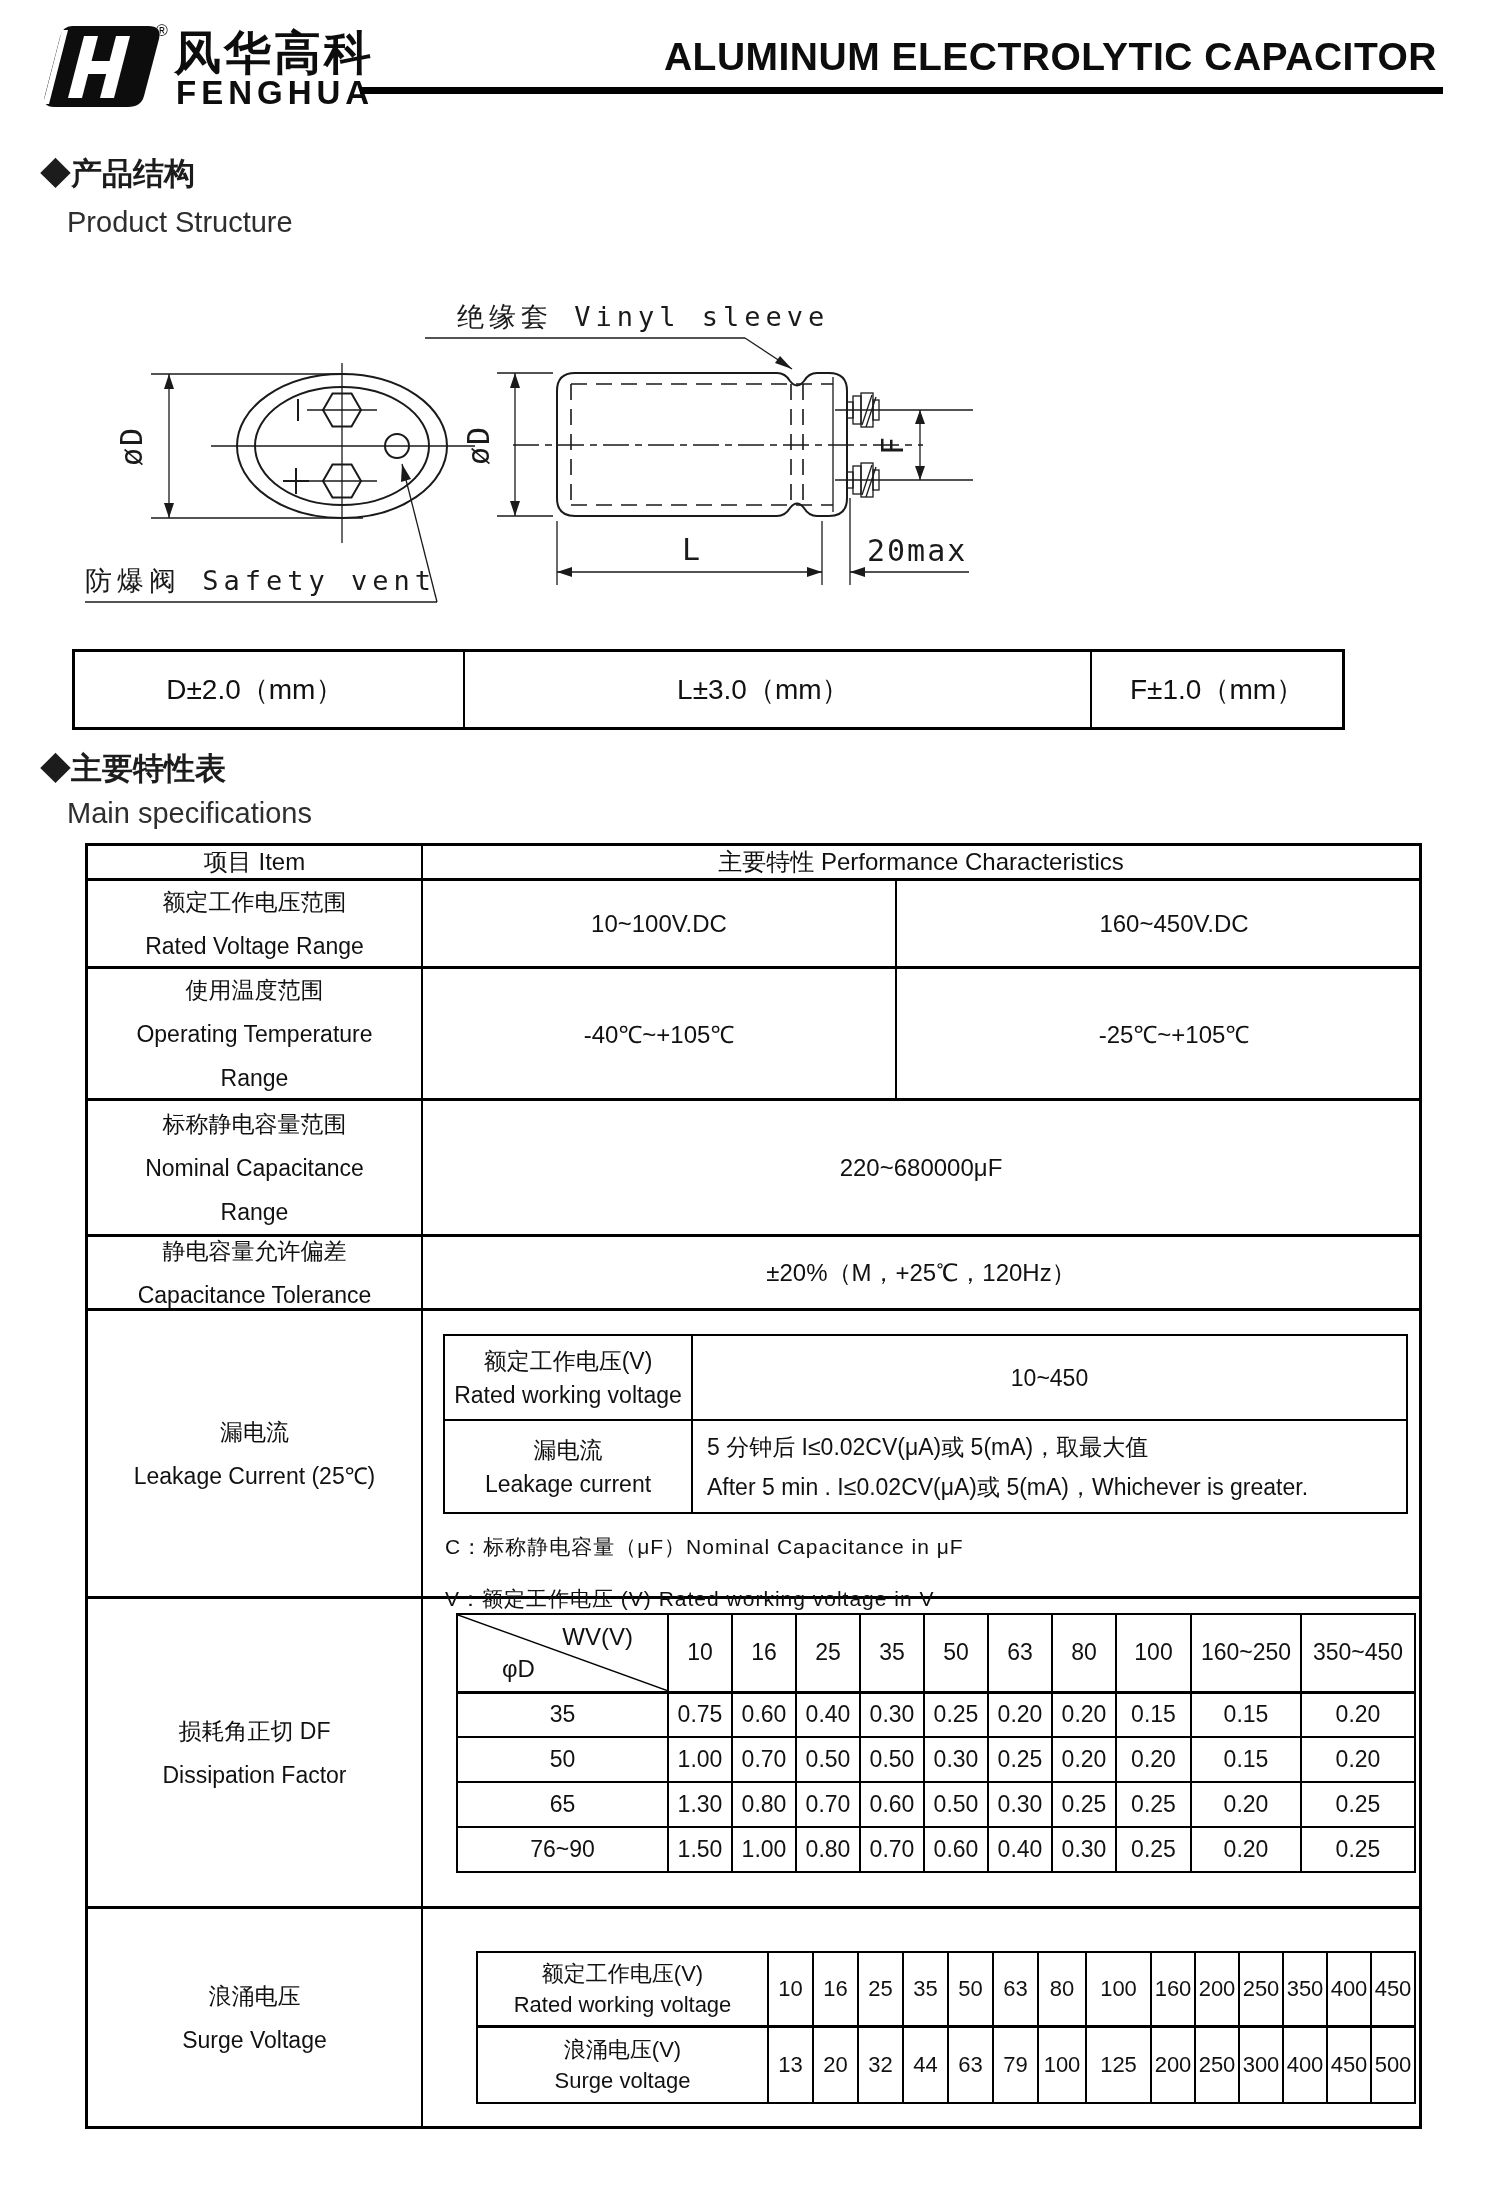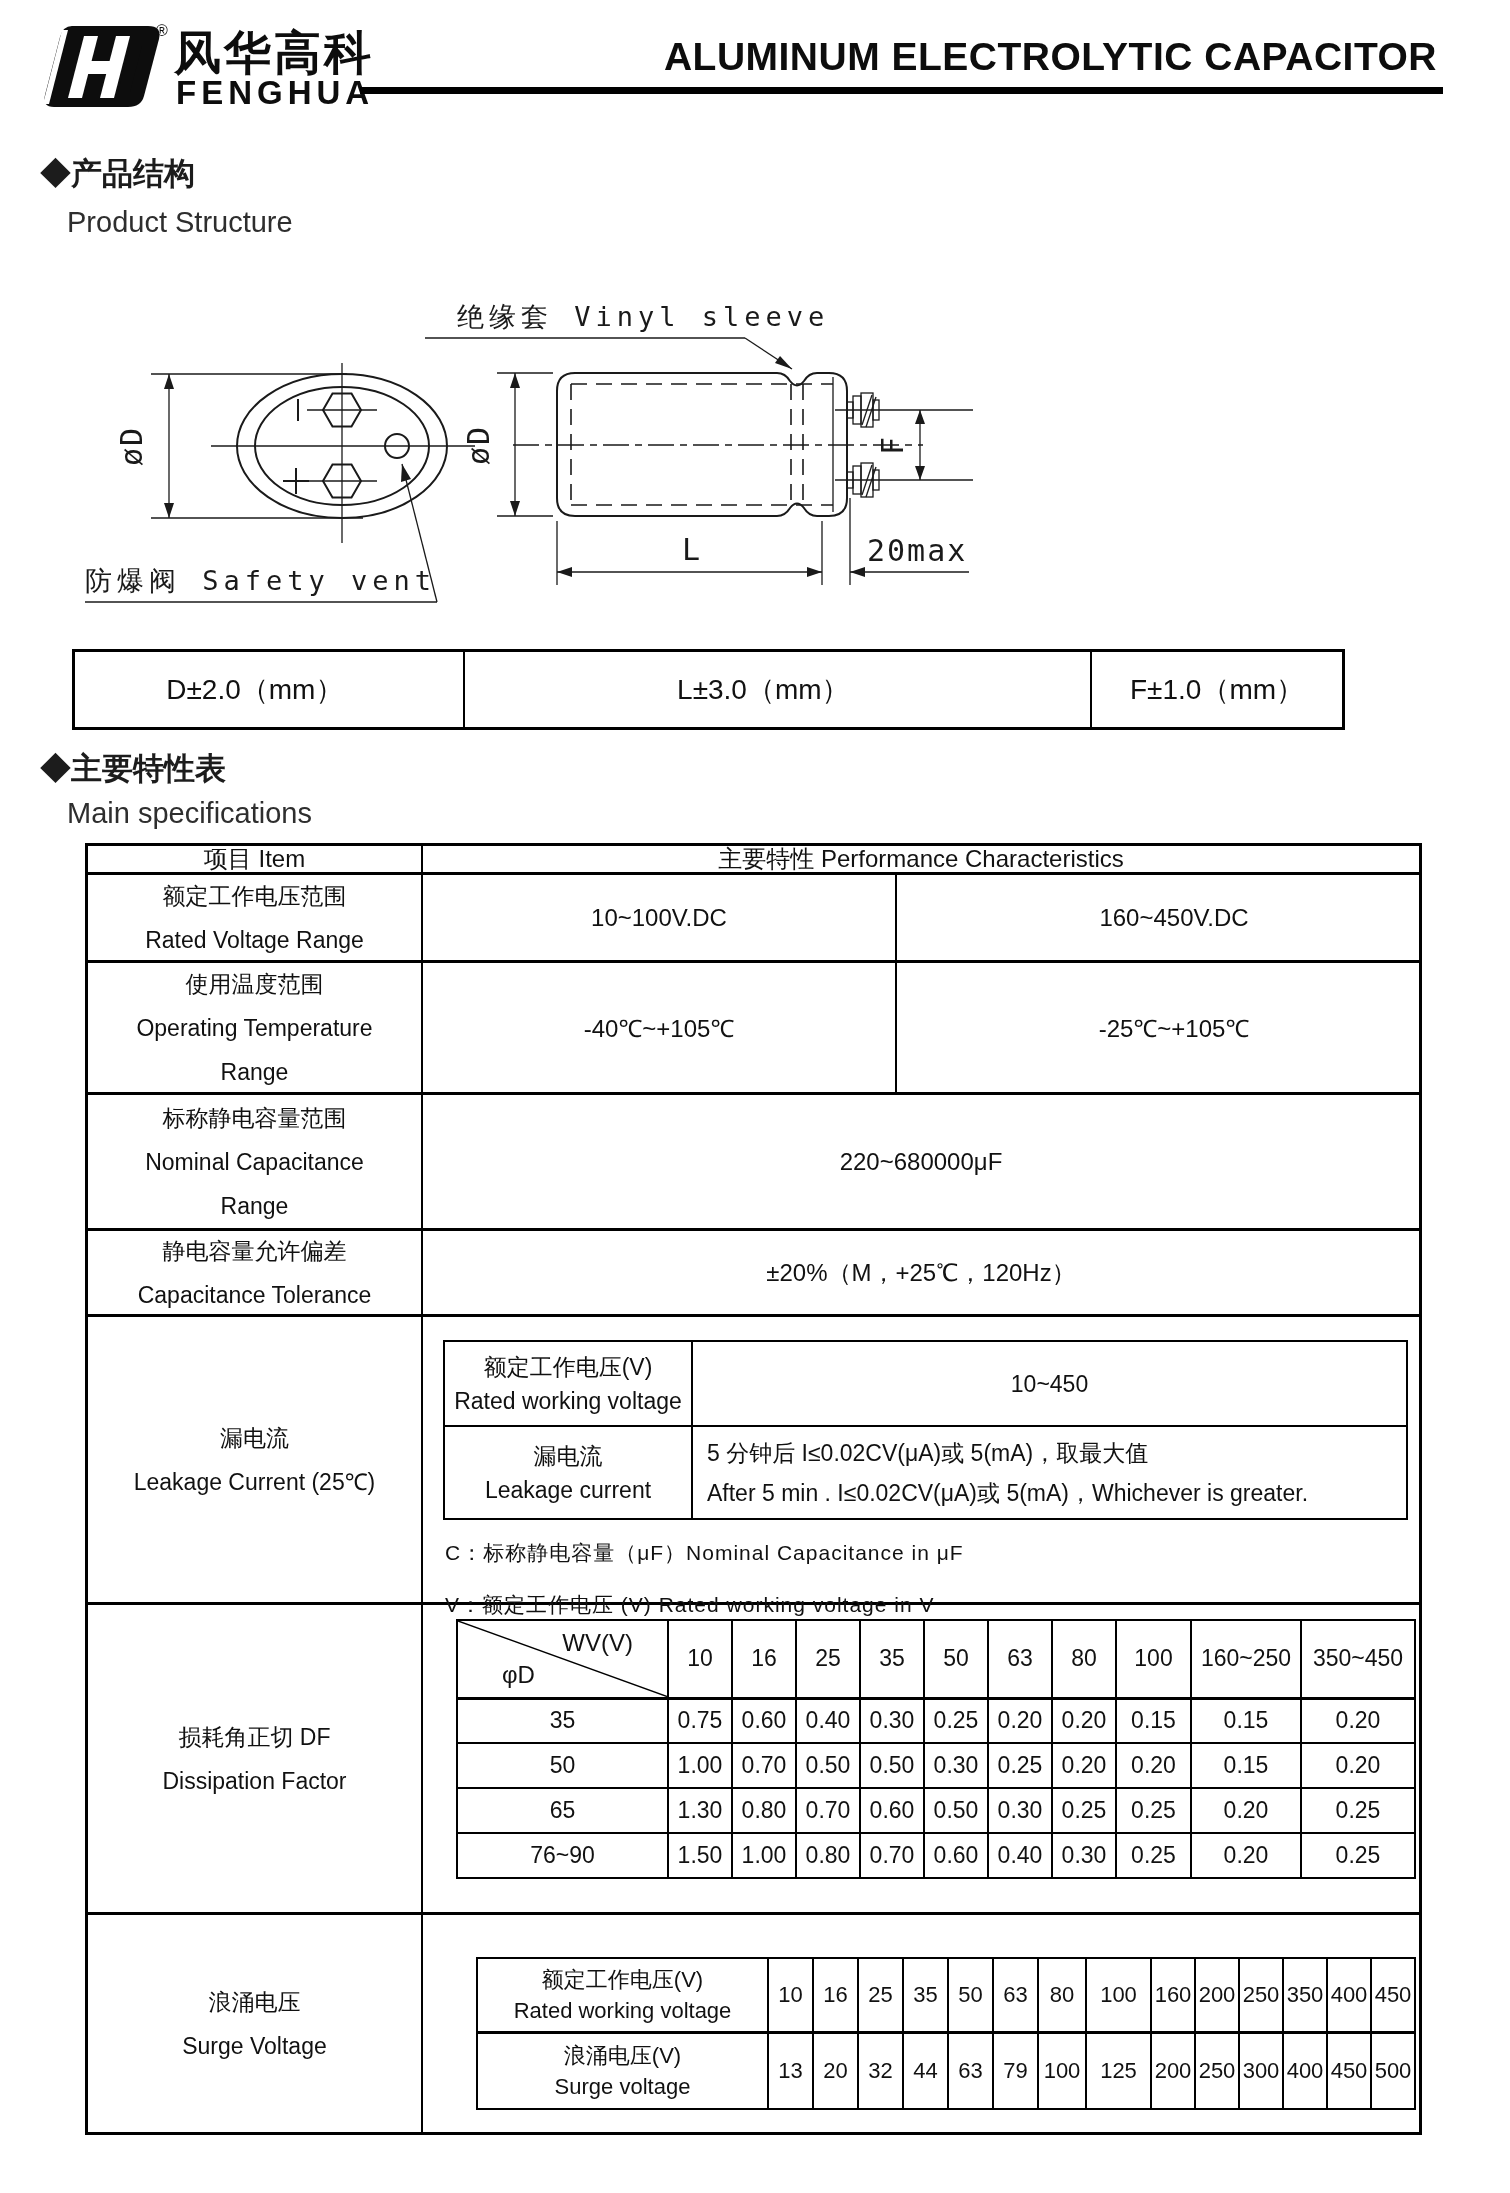--- a/index.html
+++ b/index.html
@@ -39,25 +39,25 @@
   .srow { display: flex; align-items: stretch; border-top: 3px solid #000; }
   .srow:first-child { border-top: none; }
   .c-item { width: 335px; border-right: 2px solid #000; display: flex; flex-direction: column;
             justify-content: center; align-items: center; text-align: center;
             font-size: 23px; line-height: 44px; color:#111; }
   .c-val  { flex: 1; display: flex; align-items: center; justify-content: center;
             font-size: 24px; color:#111; }
   .c-v1 { width: 474px; border-right: 2px solid #000; flex: none; }
   .c-v2 { flex: 1; padding-left: 32px; }
   .c-block { flex: 1; display: block; }
-  .h-hdr { height: 26px; }  .h-hdr .c-item, .h-hdr .c-val { font-size: 24px; }
+  .h-hdr { height: 32px; }  .h-hdr .c-item, .h-hdr .c-val { font-size: 24px; }
   .h-rv  { height: 88px; }
   .h-ot  { height: 132px; }
   .h-nc  { height: 136px; }
-  .h-ct  { height: 86px; }
+  .h-ct  { height: 74px; }
   .h-lk  { height: 288px; }
   .h-df  { height: 310px; }
   .h-sv  { height: 220px; }
   
   table { border-collapse: collapse; table-layout: fixed; }
   td { border: 2px solid #000; color: #111; }
   .lk-wrap { padding: 23px 0 0 20px; }
   .lk-table { width: 965px; }
   .lk-table td { text-align: center; vertical-align: middle; font-size: 23px; line-height: 34px; }
   .lk-r1 td { height: 85px; }

